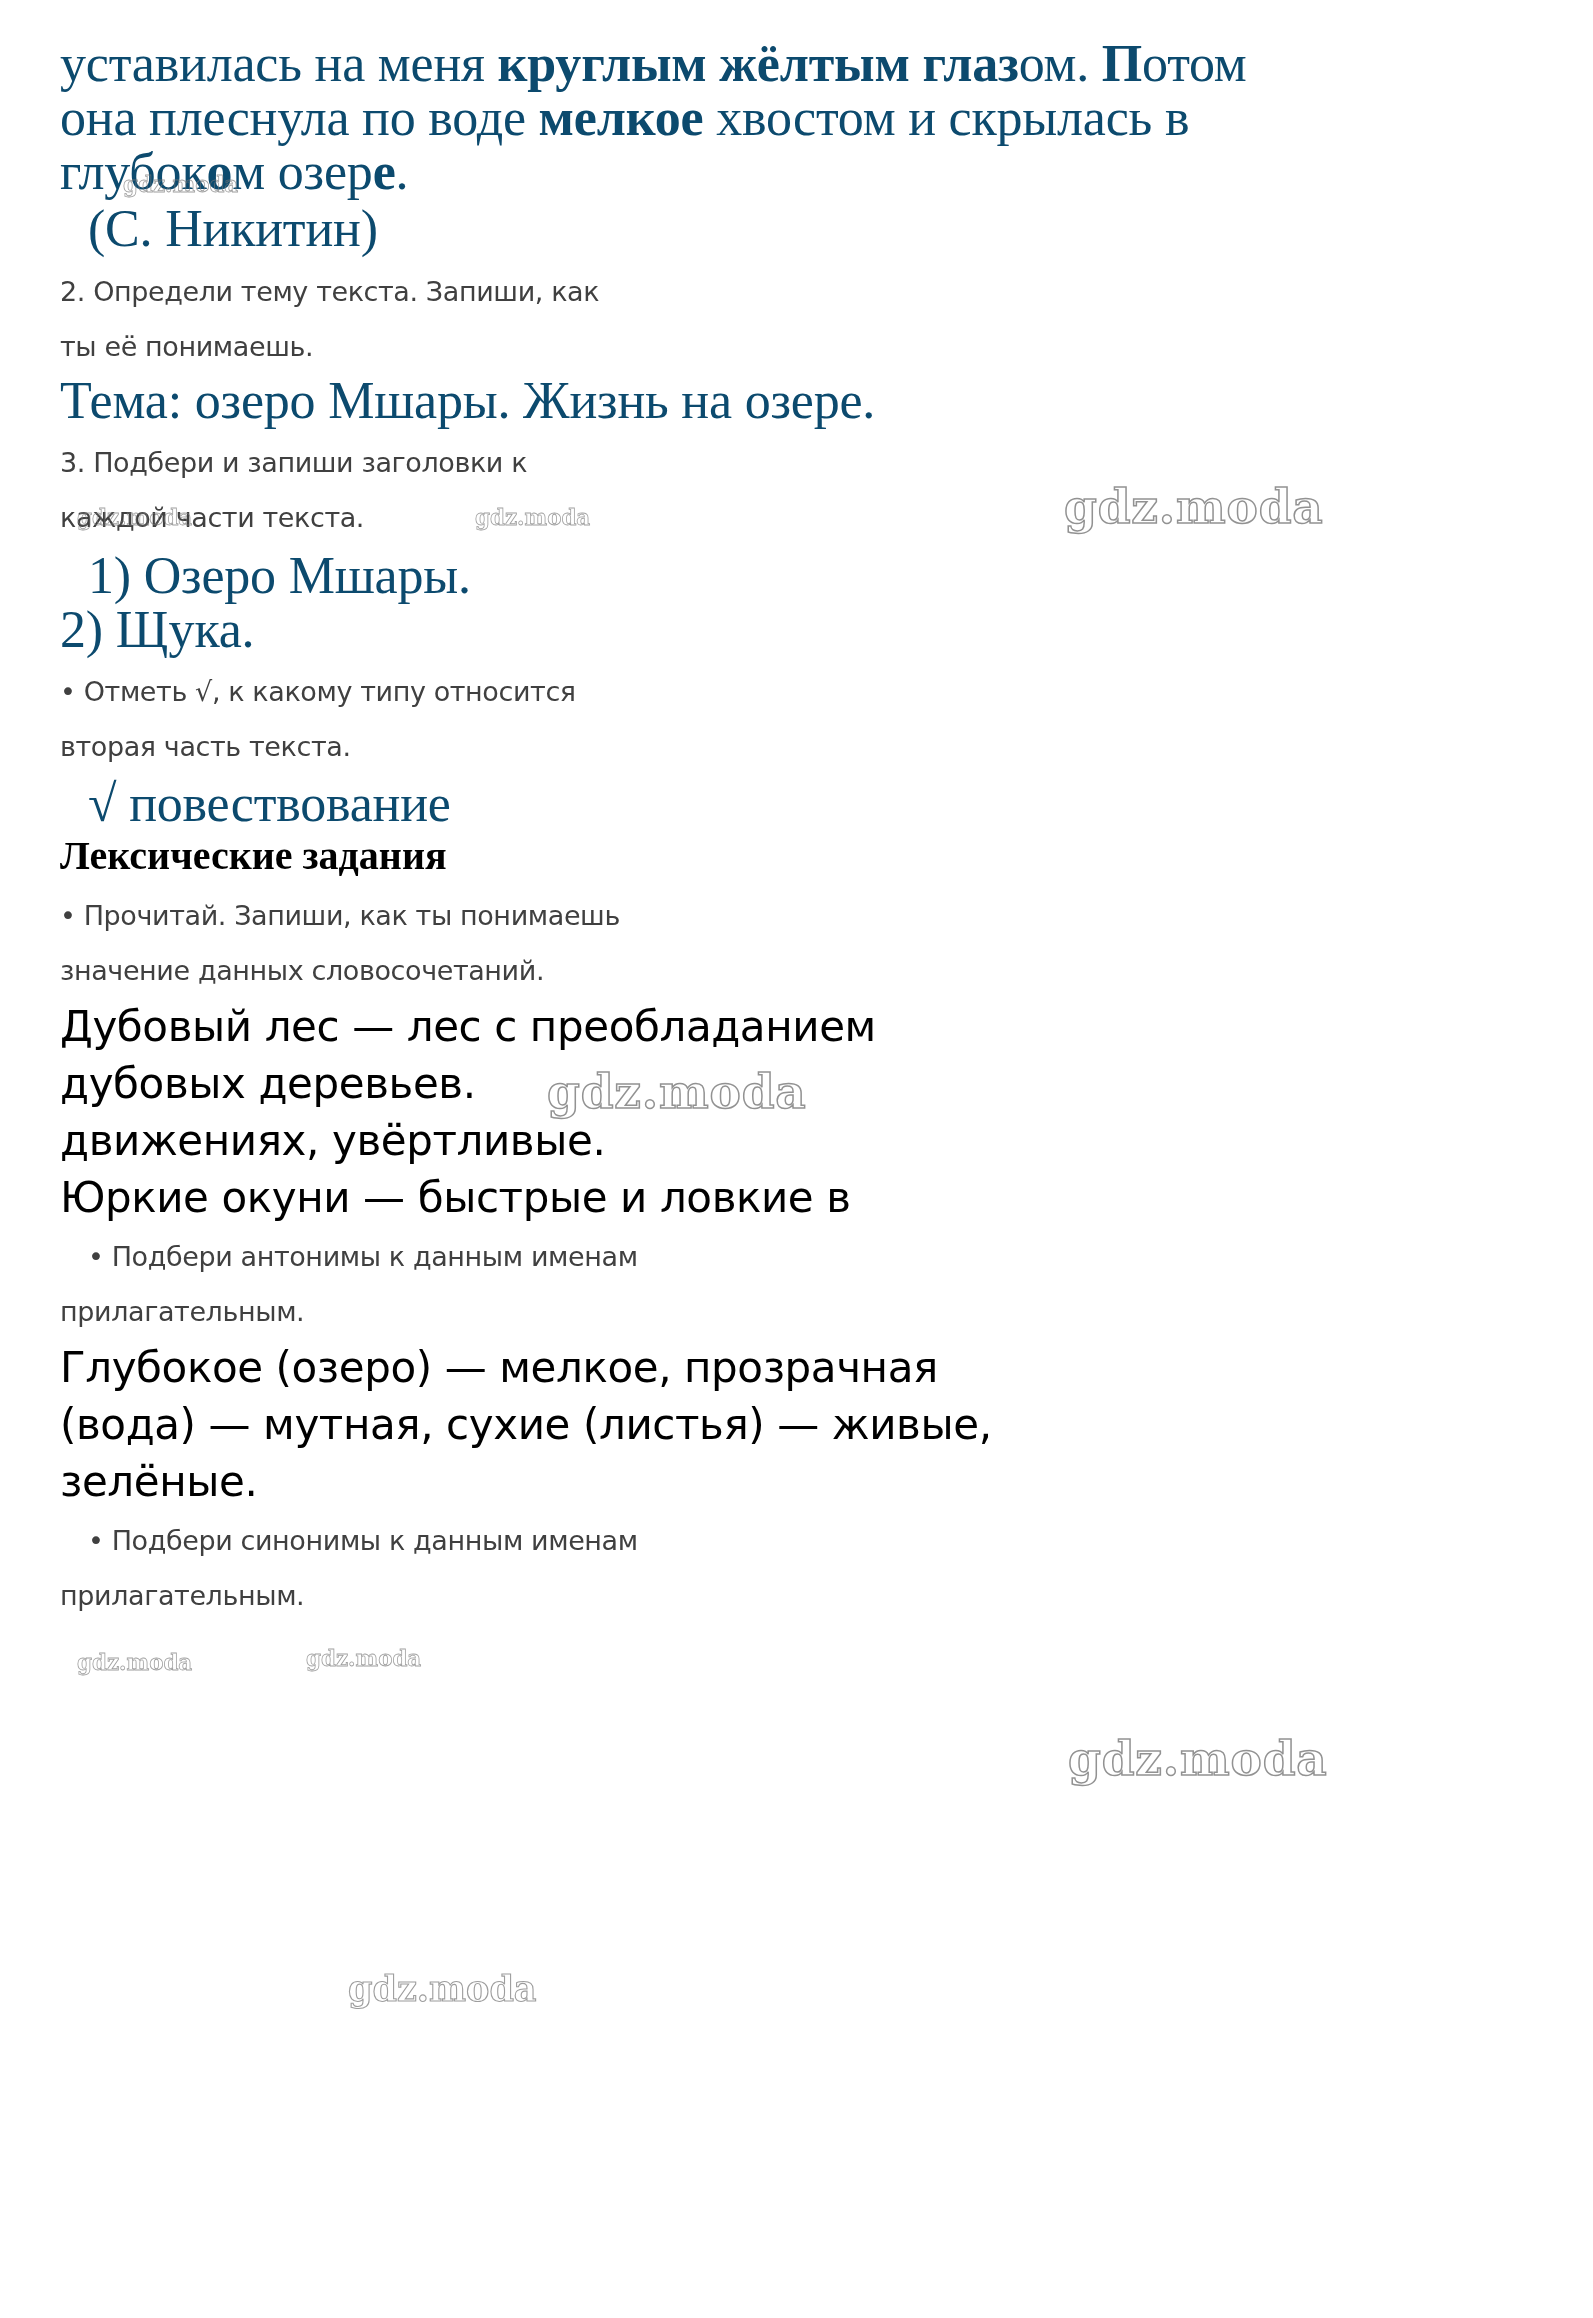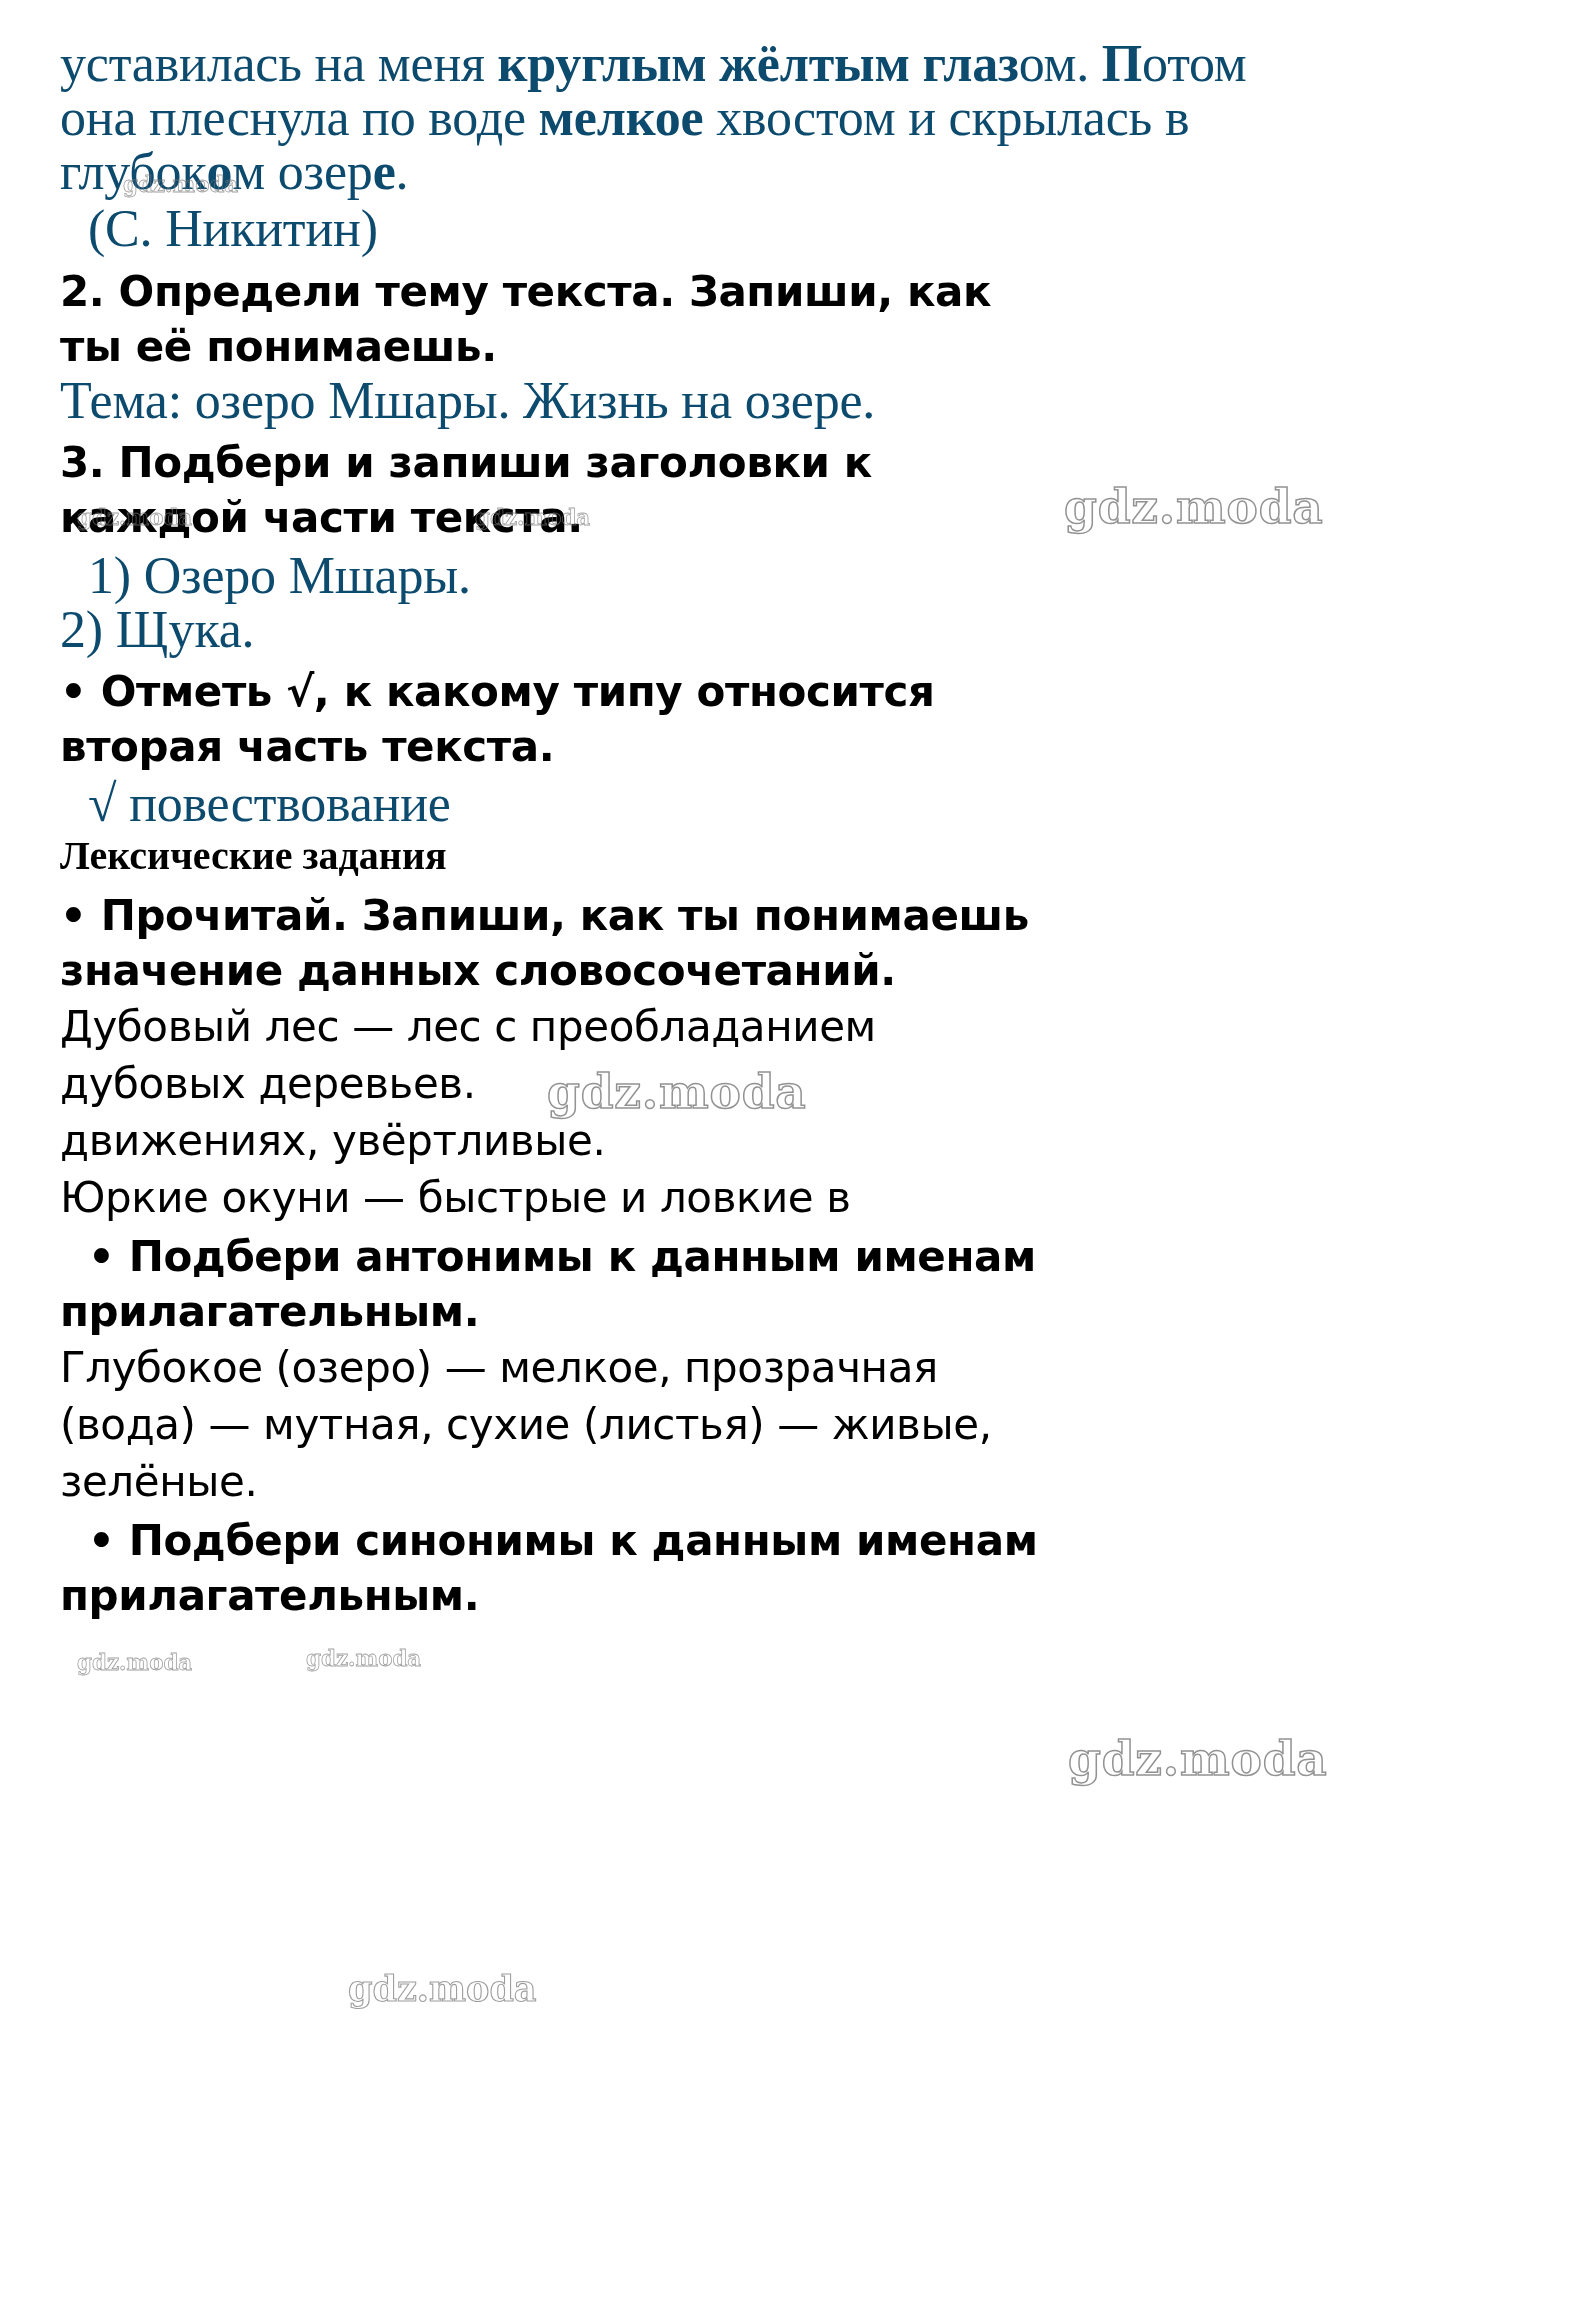--- a/index.html
+++ b/index.html
@@ -37,24 +37,24 @@
   }
   .serif-bold {
     font-family: "Liberation Serif", serif;
     font-weight: bold;
     font-size: 40px;
     line-height: 49px;
     color: #000000;
   }
   .sans-bold {
     font-family: "DejaVu Sans", sans-serif;
-    font-weight: bold;
-    font-size: 42px;
+    font-weight: normal;
+    font-size: 27px;
     line-height: 55px;
-    color: #000000;
+    color: #404040;
     letter-spacing: -0.4px;
   }
   .sans {
     font-family: "DejaVu Sans", sans-serif;
     font-size: 42px;
     line-height: 57px;
     color: #000000;
     letter-spacing: -0.4px;
   }
   b.strong { font-weight: bold; }

